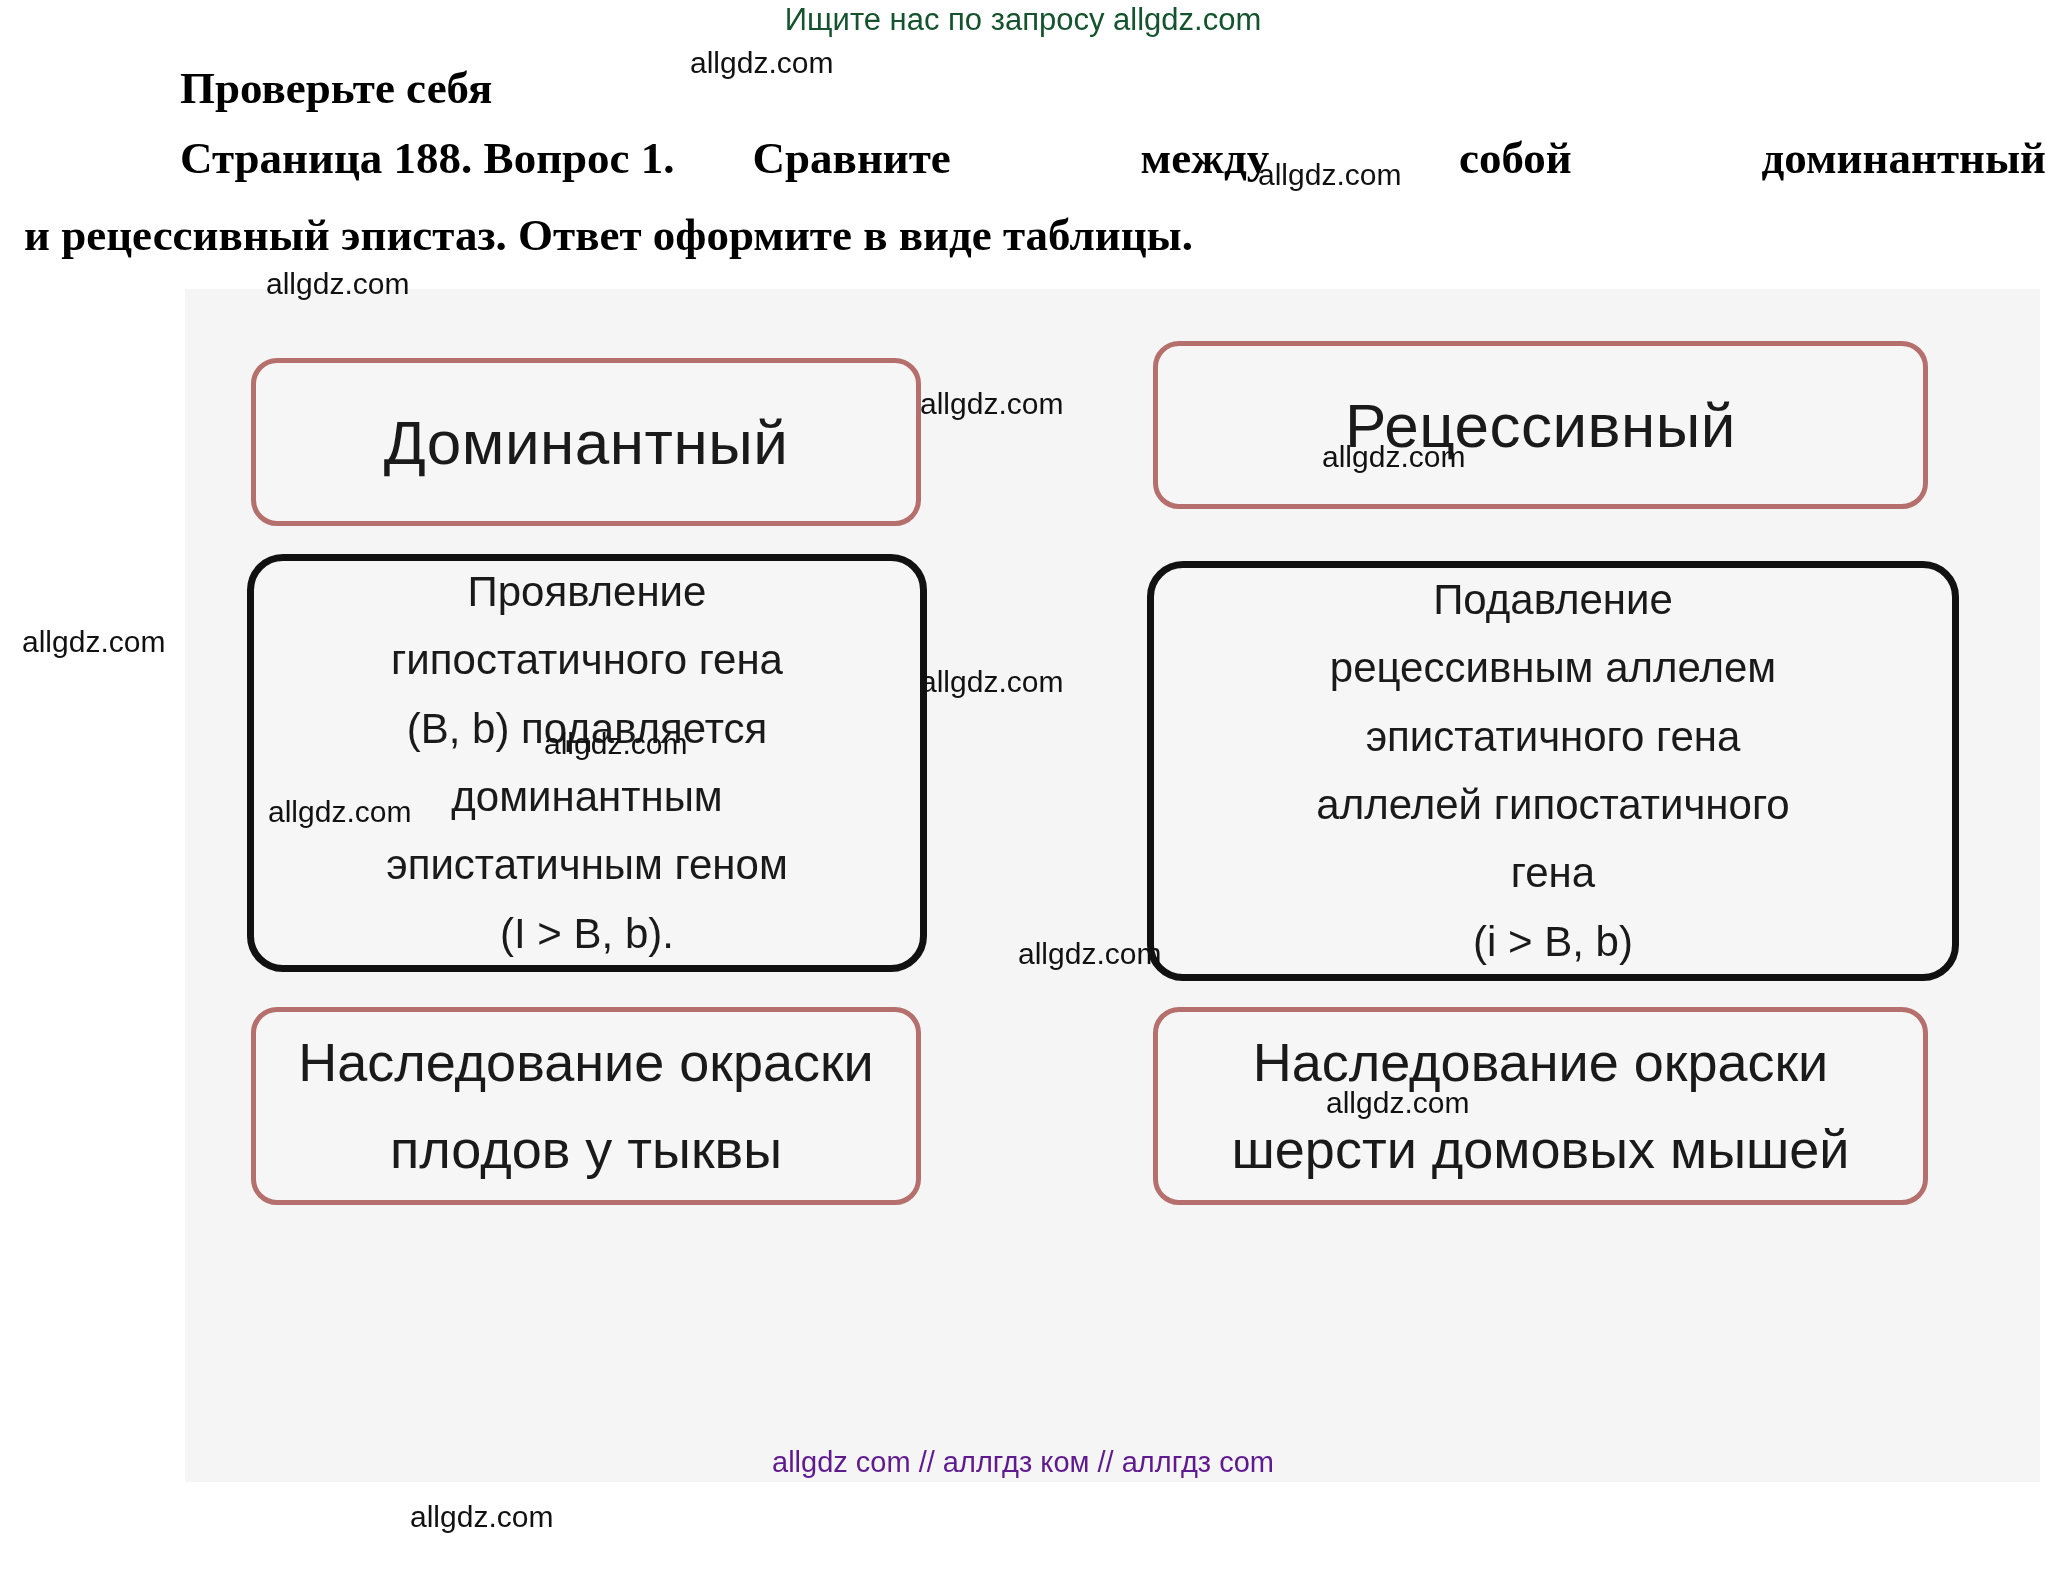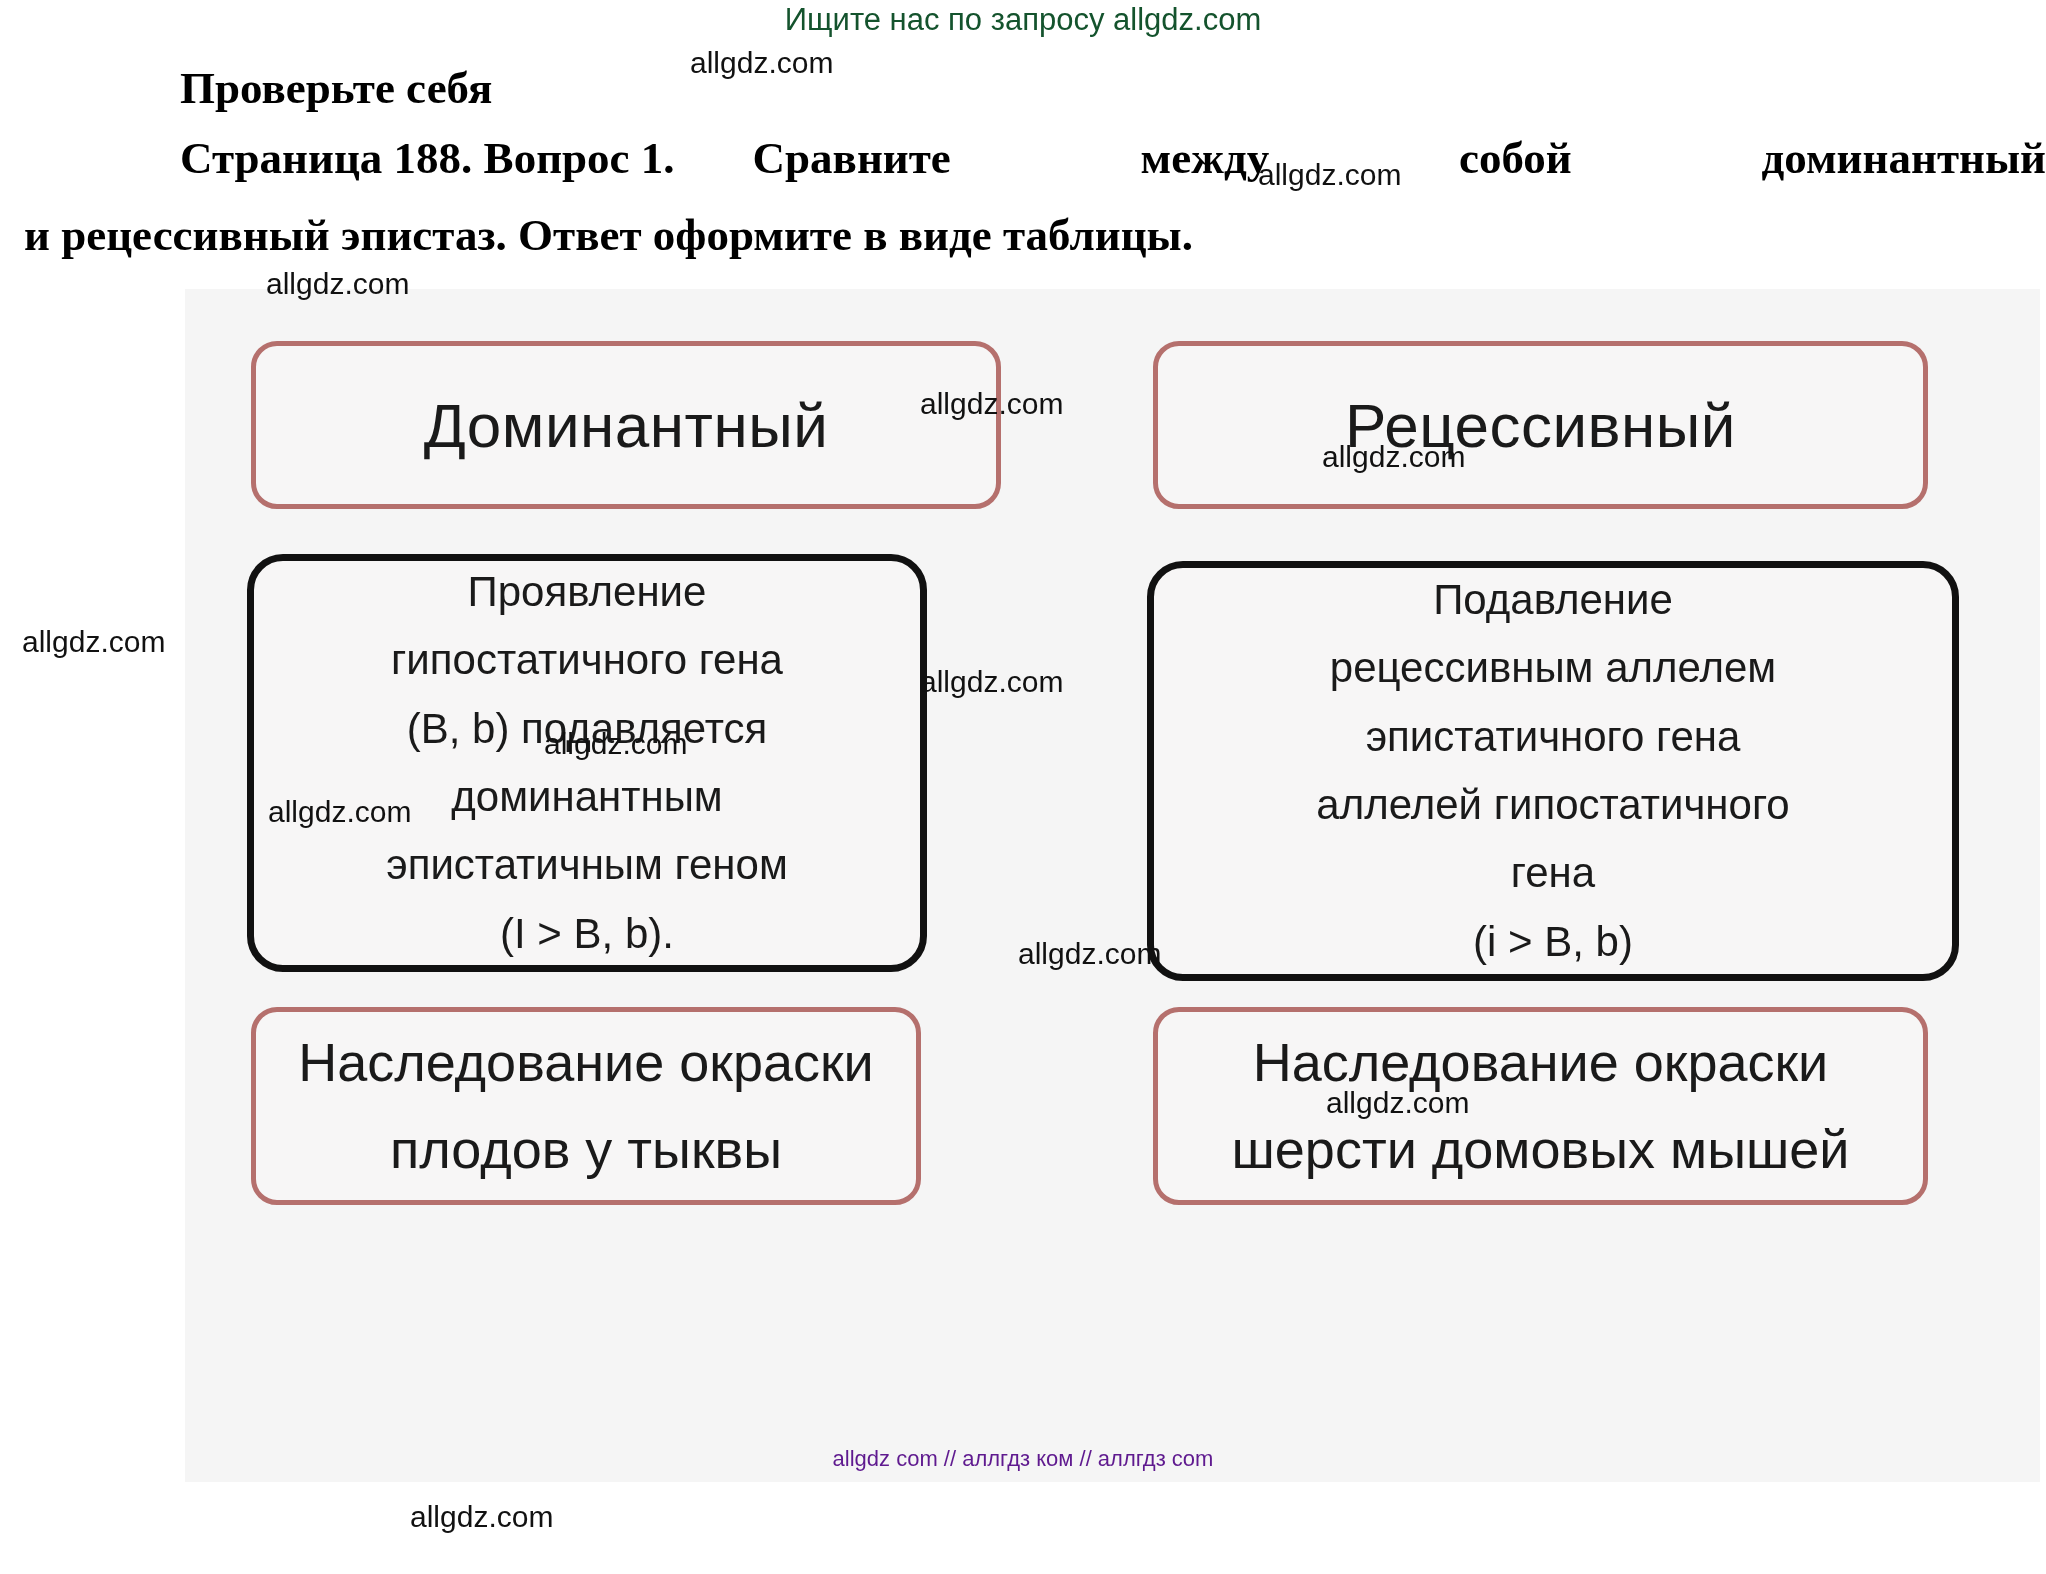--- a/index.html
+++ b/index.html
@@ -105,21 +105,21 @@
     border: 5px solid #b5706d;
     border-radius: 26px;
   }
   .node.black {
     border: 7px solid #111111;
     border-radius: 36px;
   }
   .node .line { display: block; white-space: nowrap; }
 
   
-  #node-dominant  { left: 66px;   top: 52px;  width: 750px; height: 168px; }
+  #node-dominant  { left: 66px;   top: 69px;  width: 670px; height: 168px; }
   #node-recessive { left: 968px;  top: 52px;  width: 775px; height: 168px; }
   .node-header-text { font-size: 62px; letter-spacing: 0.5px; }
 
   
   #node-dominant-desc  { left: 62px;  top: 265px; width: 680px; height: 418px; }
   #node-recessive-desc { left: 962px; top: 272px; width: 812px; height: 420px; }
   .node-body-text { font-size: 42px; line-height: 1.63; }
 
   
   #node-dominant-example  { left: 66px;  top: 718px; width: 670px; height: 198px; }
@@ -127,21 +127,21 @@
   .node-example-text { font-size: 54px; line-height: 1.62; }
 
   
   #footer-line {
     position: absolute;
     top: 1446px;
     left: 0;
     width: 2046px;
     text-align: center;
     color: #5f1a8f;
-    font-size: 22px;
+    font-size: 29px;
     font-family: "Liberation Sans", sans-serif;
     white-space: nowrap;
   }
 </style>
 </head>
 <body>
 
 <div id="promo-line">Ищите нас по запросу allgdz.com</div>
 
 <div id="heading-block">

